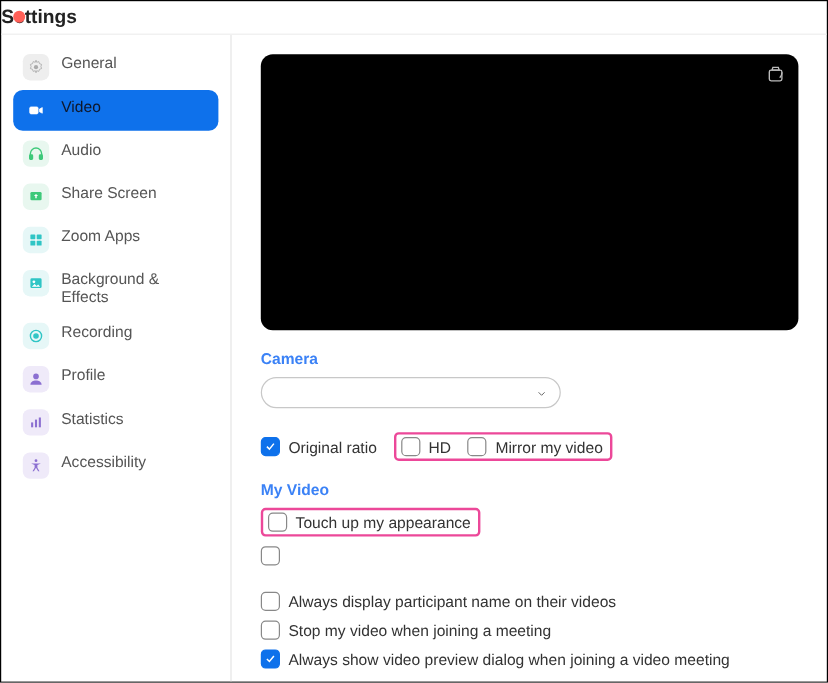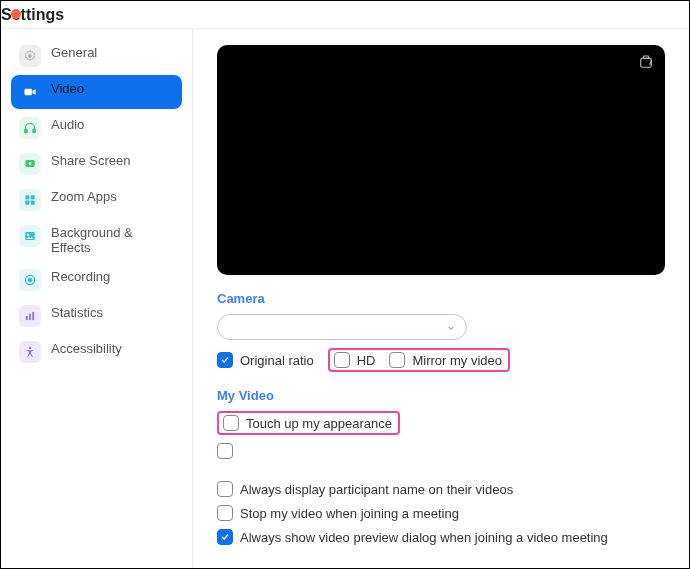--- a/index.html
+++ b/index.html
@@ -118,21 +118,21 @@
   }
   .select .chev {
     position: absolute;
     right: 10px; top: 6px;
     width: 10px; height: 10px;
   }
   .row {
     display: flex;
     align-items: center;
     gap: 14px;
-    margin-top: 8px;
+    margin-top: 20px;
     flex-wrap: wrap;
   }
   .chk {
     display: flex;
     align-items: center;
     gap: 7px;
     cursor: pointer;
   }
   .box {
     width: 16px; height: 16px;
@@ -248,20 +248,29 @@
       <div class="side-item">
         <span class="icon" style="background:#e6f7f7">
           <svg viewBox="0 0 24 24" fill="none" stroke="#2fc5c5" stroke-width="2">
               <circle cx="12" cy="12" r="8"></circle>
               <circle cx="12" cy="12" r="3" fill="#2fc5c5"></circle>
             </svg>
         </span>
         <span class="label">Recording</span>
       </div>
 
+      <div class="side-item">
+        <span class="icon" style="background:#efeaf9">
+          <svg viewBox="0 0 24 24" fill="#8b6fd1">
+              <circle cx="12" cy="8" r="4"></circle>
+              <path d="M4 20c0-4 4-6 8-6s8 2 8 6z"></path>
+            </svg>
+        </span>
+        <span class="label">Profile</span>
+      </div>
 
       <div class="side-item">
         <span class="icon" style="background:#efeaf9">
           <svg viewBox="0 0 24 24" fill="#8b6fd1">
               <rect x="5" y="12" width="3" height="7"></rect>
               <rect x="10.5" y="8" width="3" height="11"></rect>
               <rect x="16" y="5" width="3" height="14"></rect>
             </svg>
         </span>
         <span class="label">Statistics</span>

